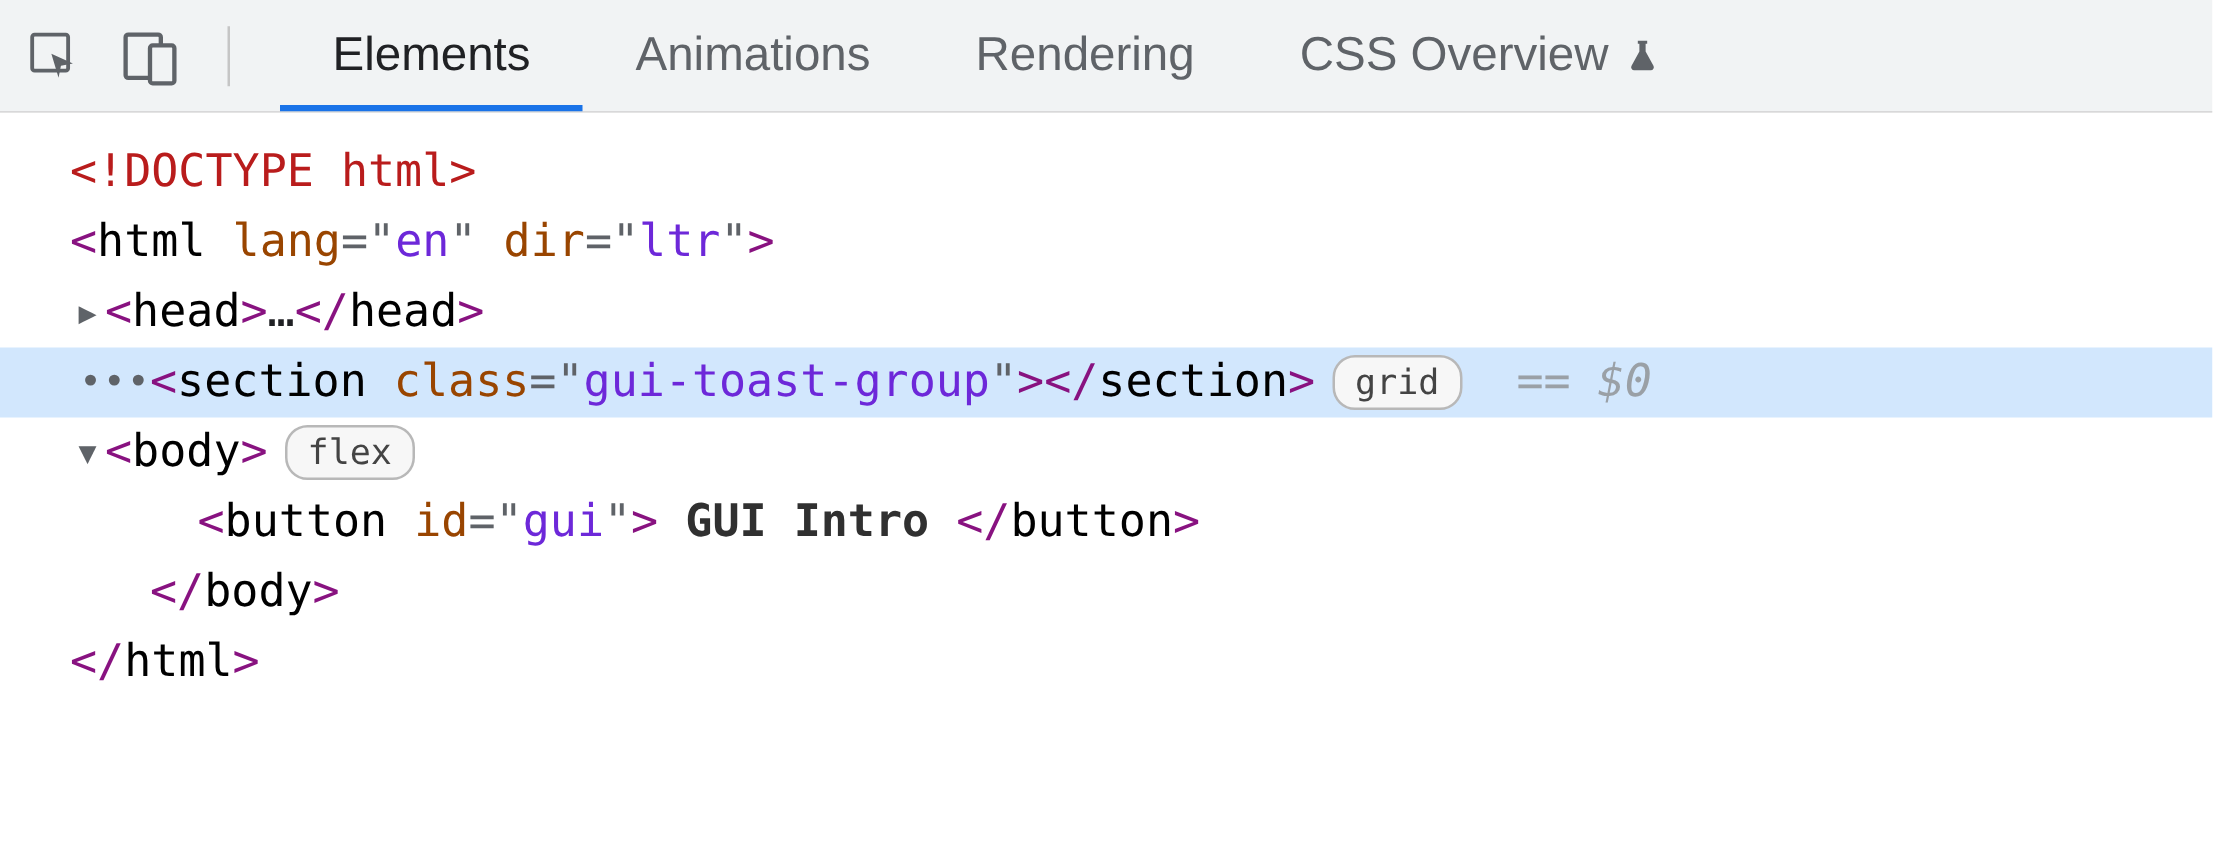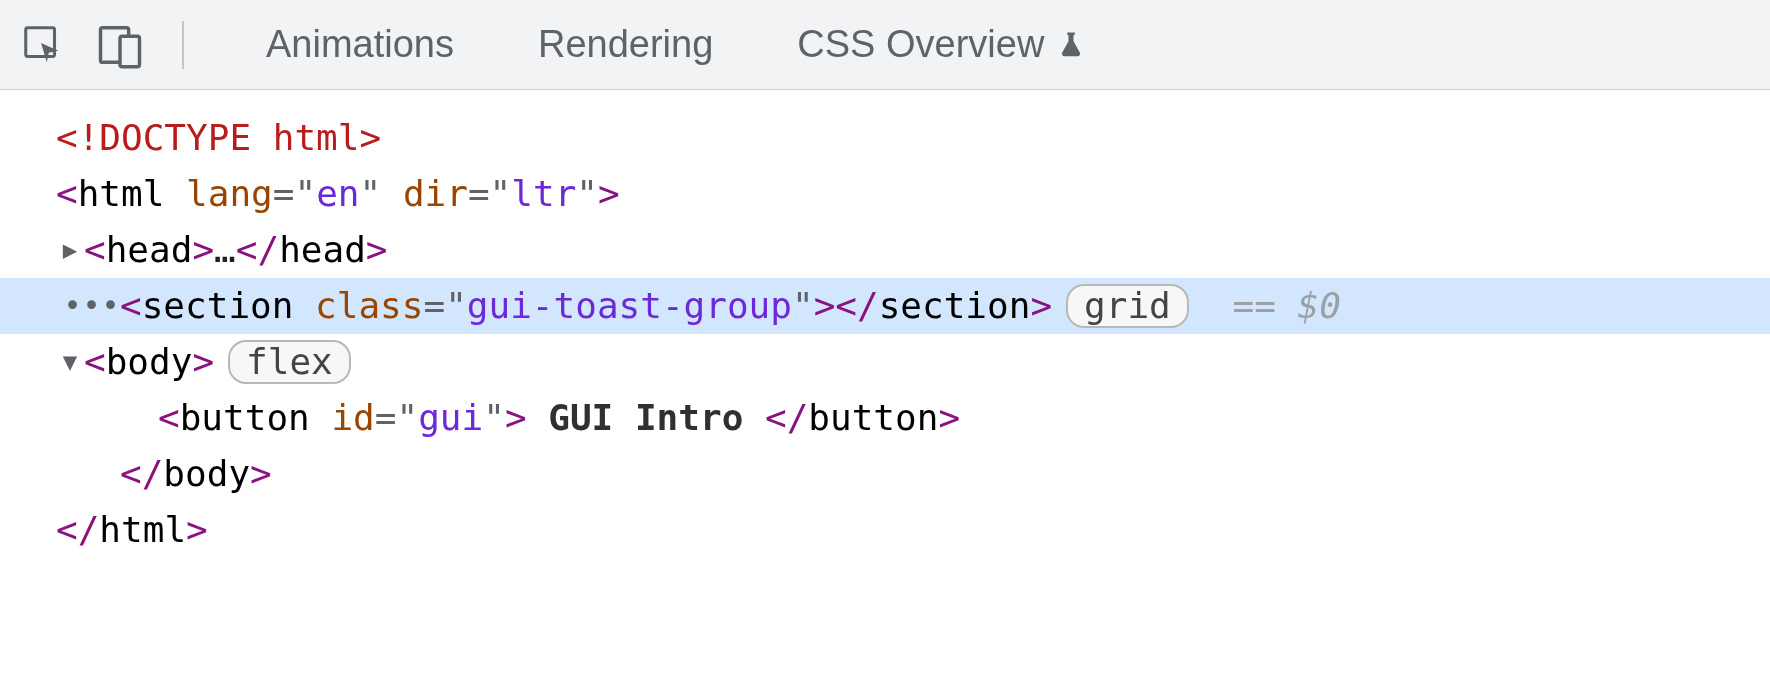--- a/index.html
+++ b/index.html
@@ -94,21 +94,21 @@
   .eq      { color: #5f6368; }
   .attrval { color: #6d28d9; }
   .quote   { color: #5f6368; }
   .dots    { color: #202124; }
   .text    { color: #303030; font-weight: bold; }
   .badge {
     display: inline-block;
     border: 2px solid #b8b8b8;
     border-radius: 18px;
     padding: 0 16px;
-    font-size: 36px;
+    font-size: 28px;
     color: #444;
     margin-left: 14px;
     line-height: 40px;
     background: #f7f7f7;
     font-family: "SFMono-Regular","Menlo",monospace;
   }
   .sel-tail {
     color: #9aa0a6;
     font-family: "SFMono-Regular","Menlo",monospace;
     margin-left: 22px;
@@ -129,20 +129,23 @@
     </span>
     <span>
       <svg width="52" height="52" viewBox="0 0 24 24" fill="none" stroke="#5f6368" stroke-width="1.6">
         <rect x="3" y="4" width="13" height="16" rx="1"></rect>
         <rect x="12" y="8" width="9" height="14" rx="1" fill="#f1f3f4"></rect>
       </svg>
     </span>
   </div>
   <div class="divider"></div>
   <div class="tabs">
+    <div class="tab active">
+      <span>Elements</span>
+    </div>
     <div class="tab">
       <span>Animations</span>
     </div>
     <div class="tab">
       <span>Rendering</span>
     </div>
     <div class="tab">
       <span>CSS Overview</span>
       <span>
         <svg width="30" height="30" viewBox="0 0 24 24" fill="#5f6368">

